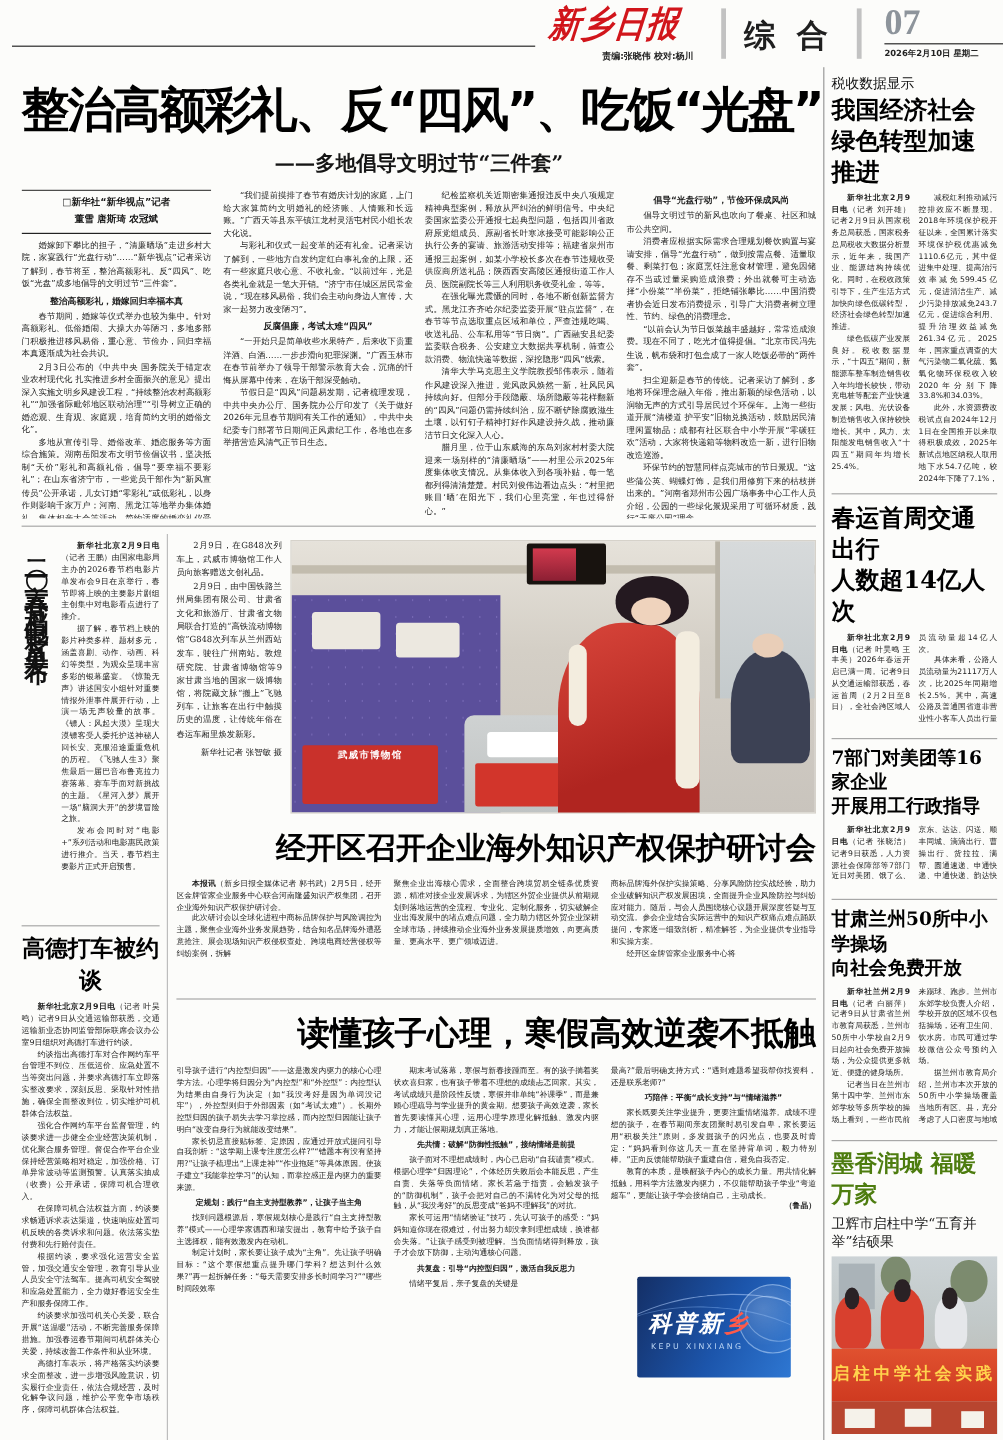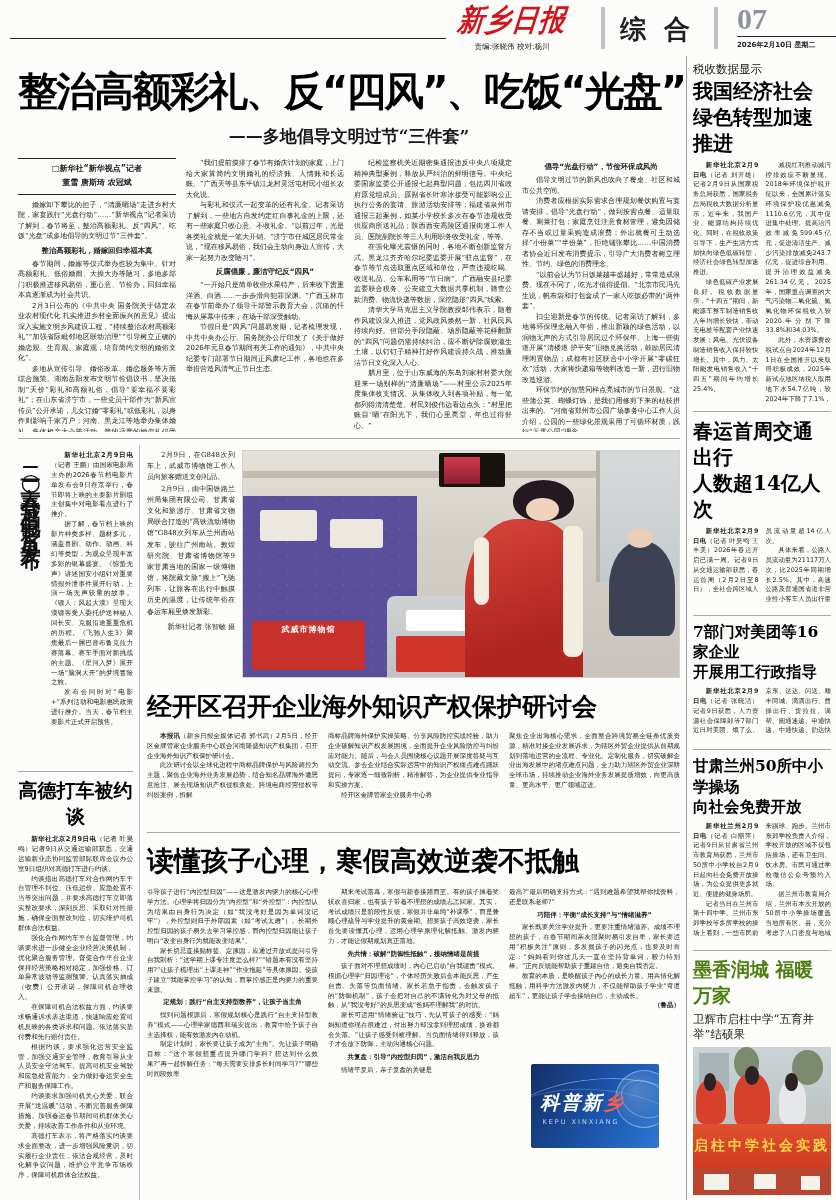--- a/index.html
+++ b/index.html
@@ -8,22 +8,22 @@
     position:relative; width:836px; height:1200px; margin:0 auto;
     background:#fcfcfa; overflow:hidden; color:#1c1c1c;
     font-family:"DejaVu Sans","Liberation Sans",sans-serif;
   }
   
   .masthead { position:relative; height:56px; }
   .mast-line-left { position:absolute; left:10px; top:38px; width:436px; border-top:1.3px solid #2a2a2a; }
   .mast-logo { position:absolute; left:450px; top:3px; width:124px; text-align:center;
     font-family:"DejaVu Serif","Liberation Serif",serif; font-style:italic; font-weight:bold;
     font-size:26px; color:#d1151b; letter-spacing:1px; transform:skewX(-6deg) scaleY(1.15); }
-  .mast-editors { position:absolute; left:446px; top:42px; width:132px; text-align:center;
-    font-size:7.5px; font-weight:normal; color:#222; }
+  .mast-editors { position:absolute; left:446px; top:42px; width:132px; text-align:right;
+    font-size:7.5px; font-weight:bold; color:#222; }
   .mast-bar { position:absolute; width:4px; height:42px; top:7px; background:#c2c2c2; }
   .mast-section { position:absolute; left:620px; top:12px; font-size:26px; font-weight:600;
     letter-spacing:18px; color:#1f1f1f; }
   .mast-pageno { position:absolute; left:737px; top:2px; font-family:"Liberation Serif","DejaVu Serif",serif;
     font-weight:bold; font-size:30px; color:#8d949b; }
   .mast-line-right { position:absolute; left:737px; right:0; top:36px; border-top:1.3px solid #2a2a2a; }
   .mast-date { position:absolute; left:737px; top:40px; font-size:7px; font-weight:bold; color:#222; white-space:nowrap; }
 
   
   .content { display:flex; padding:0 4px 0 18px; }
@@ -91,21 +91,21 @@
   .tp-face { left:65%; top:21%; width:7.5%; height:10%; background:#efd3bd; border-radius:50%; }
   .tp-body { left:51%; top:30%; width:27%; height:72%;
     background:linear-gradient(160deg,#d8453a,#b02520 70%); border-radius:45% 40% 0 0; }
   .tp-fur { left:73.5%; top:33%; width:4.5%; height:58%; background:#f3eddf; border-radius:8px; }
   .tp-fur2 { left:53%; top:38%; width:3.5%; height:30%; background:#f3eddf; border-radius:8px; }
   .tp-passenger { right:1%; top:40%; width:15%; height:42%; background:#3c4154; border-radius:48% 48% 12% 12%; }
   .tp-pface { right:6%; top:34%; width:6%; height:9%; background:#e9ceb8; border-radius:50%; }
 
   
   .mid-headline { font-family:"DejaVu Serif","Liberation Serif",serif; font-weight:bold;
-    text-align:left; color:#000; }
+    text-align:right; color:#000; }
   .ipr .mid-headline { font-size:25px; margin:12px 0 9px; }
   .psy .mid-headline { font-size:27px; margin:10px 0 9px; }
   .three-cols { display:flex; gap:10px; }
   .three-cols .tcol { flex:1; overflow:hidden; }
   .three-cols .para { font-size:6.5px; }
   .ipr .tcol { height:94px; }
   .psy .tcol { height:262px; }
   .psy-col3-text { height:168px; overflow:hidden; }
 
   .kepu-banner { position:relative; width:128px; height:84px; margin:8px auto 0;
@@ -197,21 +197,21 @@
                 <p class="para">婚嫁卸下攀比的担子，“清廉晒场”走进乡村大院，家宴践行“光盘行动”……“新华视点”记者采访了解到，春节将至，整治高额彩礼、反“四风”、吃饭“光盘”成多地倡导的文明过节“三件套”。</p>
                 <p class="para sub">整治高额彩礼，婚嫁回归幸福本真</p>
                 <p class="para">春节期间，婚嫁等仪式举办也较为集中。针对高额彩礼、低俗婚闹、大操大办等陋习，多地多部门积极推进移风易俗，重心意、节俭办，回归幸福本真逐渐成为社会共识。</p>
                 <p class="para">2月3日公布的《中共中央 国务院关于锚定农业农村现代化 扎实推进乡村全面振兴的意见》提出深入实施文明乡风建设工程，“持续整治农村高额彩礼”“加强省际毗邻地区联动治理”“引导树立正确的婚恋观、生育观、家庭观，培育简约文明的婚俗文化”。</p>
                 <p class="para">多地从宣传引导、婚俗改革、婚恋服务等方面综合施策。湖南岳阳发布文明节俭倡议书，坚决抵制“天价”彩礼和高额礼俗，倡导“要幸福不要彩礼”；在山东省济宁市，一些党员干部作为“新风宣传员”公开承诺，儿女订婚“零彩礼”或低彩礼，以身作则影响千家万户；河南、黑龙江等地举办集体婚礼、集体相亲大会等活动，简约适度的婚恋礼仪受到年轻人欢迎。</p>
               </div>
           </div>
           <div class="col">
               <p class="para">“我们提前摸排了春节有婚庆计划的家庭，上门给大家算简约文明婚礼的经济账、人情账和长远账。”广西天等县东平镇江龙村灵活屯村民小组长农大化说。</p>
               <p class="para">与彩礼和仪式一起变革的还有礼金。记者采访了解到，一些地方自发约定红白事礼金的上限，还有一些家庭只收心意、不收礼金。“以前过年，光是各类礼金就是一笔大开销。”济宁市任城区居民常金说，“现在移风易俗，我们会主动向身边人宣传，大家一起努力改变陋习”。</p>
-              <p class="para sub">反腐倡廉，廉洁守纪反“四风”</p>
+              <p class="para sub">反腐倡廉，考试太难“四风”</p>
               <p class="para">“一开始只是简单收些水果特产，后来收下贵重洋酒、白酒……一步步滑向犯罪深渊。”广西玉林市在春节前举办了领导干部警示教育大会，沉痛的忏悔从屏幕中传来，在场干部深受触动。</p>
               <p class="para">节假日是“四风”问题易发期，记者梳理发现，中共中央办公厅、国务院办公厅印发了《关于做好2026年元旦春节期间有关工作的通知》，中共中央纪委专门部署节日期间正风肃纪工作，各地也在多举措营造风清气正节日生态。</p>
             </div>
           <div class="col">
               <p class="para">纪检监察机关近期密集通报违反中央八项规定精神典型案例，释放从严纠治的鲜明信号。中央纪委国家监委公开通报七起典型问题，包括四川省政府原党组成员、原副省长叶寒冰接受可能影响公正执行公务的宴请、旅游活动安排等；福建省泉州市通报三起案例，如某小学校长多次在春节违规收受供应商所送礼品；陕西西安高陵区通报街道工作人员、医院副院长等三人利用职务收受礼金，等等。</p>
               <p class="para">在强化曝光震慑的同时，各地不断创新监督方式。黑龙江齐齐哈尔纪委监委开展“驻点监督”，在春节等节点选取重点区域和单位，严查违规吃喝、收送礼品、公车私用等“节日病”。广西融安县纪委监委联合税务、公安建立大数据共享机制，筛查公款消费、物流快递等数据，深挖隐形“四风”线索。</p>
               <p class="para">清华大学马克思主义学院教授邹伟表示，随着作风建设深入推进，党风政风焕然一新，社风民风持续向好。但部分手段隐蔽、场所隐蔽等花样翻新的“四风”问题仍需持续纠治，应不断铲除腐败滋生土壤，以钉钉子精神打好作风建设持久战，推动廉洁节日文化深入人心。</p>
               <p class="para">腊月里，位于山东威海的东岛刘家村村委大院迎来一场别样的“清廉晒场”——村里公示2025年度集体收支情况。从集体收入到各项补贴，每一笔都列得清清楚楚。村民刘俊伟边看边点头：“村里把账目‘晒’在阳光下，我们心里亮堂，年也过得舒心。”</p>
             </div>
           <div class="col">
@@ -288,25 +288,25 @@
           </section>
 
           <section class="ipr">
             <h2 class="mid-headline">经开区召开企业海外知识产权保护研讨会</h2>
             <div class="three-cols">
               <div class="tcol">
                   <p class="para"><b>本报讯</b>（新乡日报全媒体记者 郭书武）2月5日，经开区金牌管家企业服务中心联合河南隆盛知识产权集团，召开企业海外知识产权保护研讨会。</p>
                   <p class="para">此次研讨会以全球化进程中商标品牌保护与风险调控为主题，聚焦企业海外业务发展趋势，结合知名品牌海外遭恶意抢注、展会现场知识产权侵权查处、跨境电商经营侵权等纠纷案例，拆解</p>
                 </div>
               <div class="tcol">
+                  <p class="para" style="text-indent: 0px;">聚焦企业出海核心需求，全面整合跨境贸易全链条优质资源，精准对接企业发展诉求，为辖区外贸企业提供从前期规划到落地运营的全流程、专业化、定制化服务，切实破解企业出海发展中的堵点难点问题，全力助力辖区外贸企业深耕全球市场，持续推动企业海外业务发展提质增效，向更高质量、更高水平、更广领域迈进。</p>
+                </div>
+              <div class="tcol">
                   <p class="para" style="text-indent: 0px;">商标品牌海外保护实操策略、分享风险防控实战经验，助力企业破解知识产权发展困境，全面提升企业风险防控与纠纷应对能力。随后，与会人员围绕核心议题开展深度答疑与互动交流。参会企业结合实际运营中的知识产权痛点难点踊跃提问，专家逐一细致剖析，精准解答，为企业提供专业指导和实操方案。</p>
                   <p class="para">经开区金牌管家企业服务中心将</p>
-                </div>
-              <div class="tcol">
-                  <p class="para" style="text-indent: 0px;">聚焦企业出海核心需求，全面整合跨境贸易全链条优质资源，精准对接企业发展诉求，为辖区外贸企业提供从前期规划到落地运营的全流程、专业化、定制化服务，切实破解企业出海发展中的堵点难点问题，全力助力辖区外贸企业深耕全球市场，持续推动企业海外业务发展提质增效，向更高质量、更高水平、更广领域迈进。</p>
                 </div>
             </div>
           </section>
 
           <hr class="rule">
 
           <section class="psy">
             <h2 class="mid-headline">读懂孩子心理，寒假高效逆袭不抵触</h2>
             <div class="three-cols">
               <div class="tcol">

